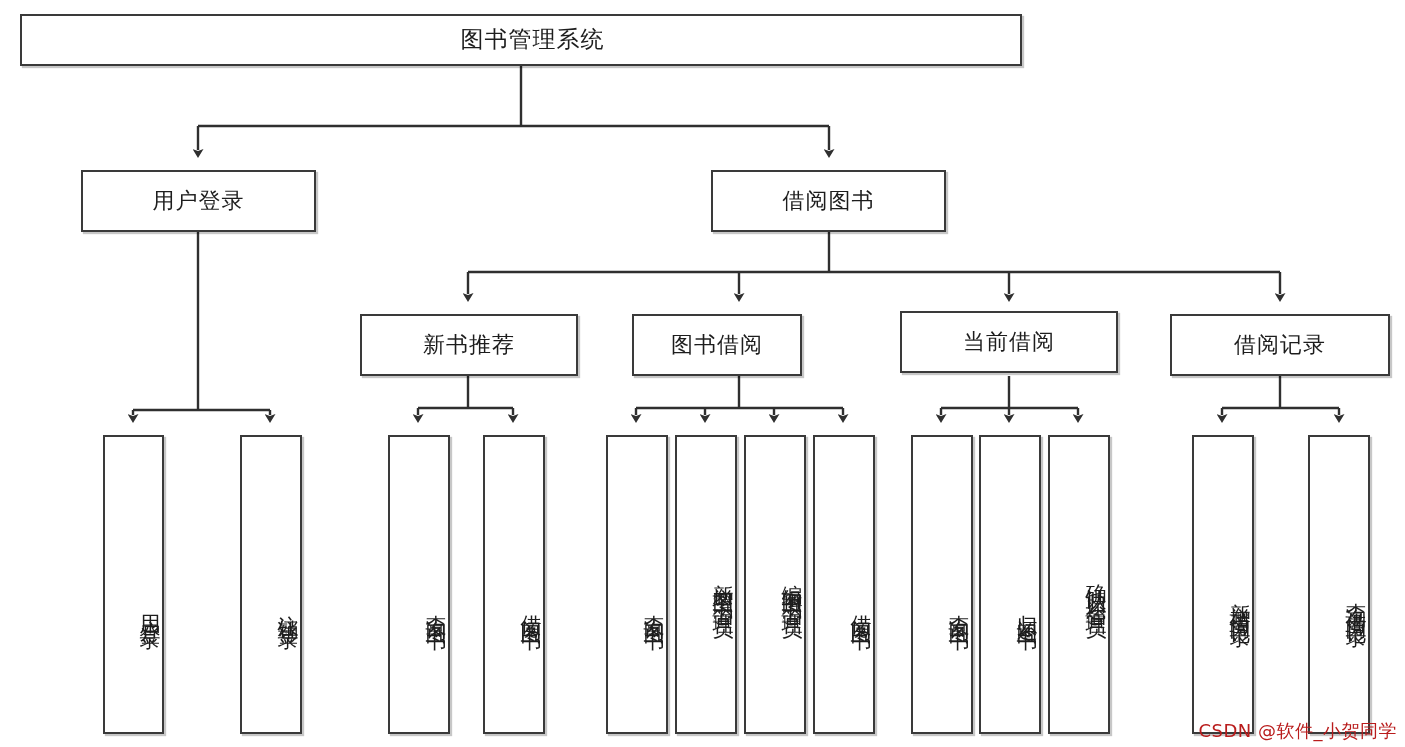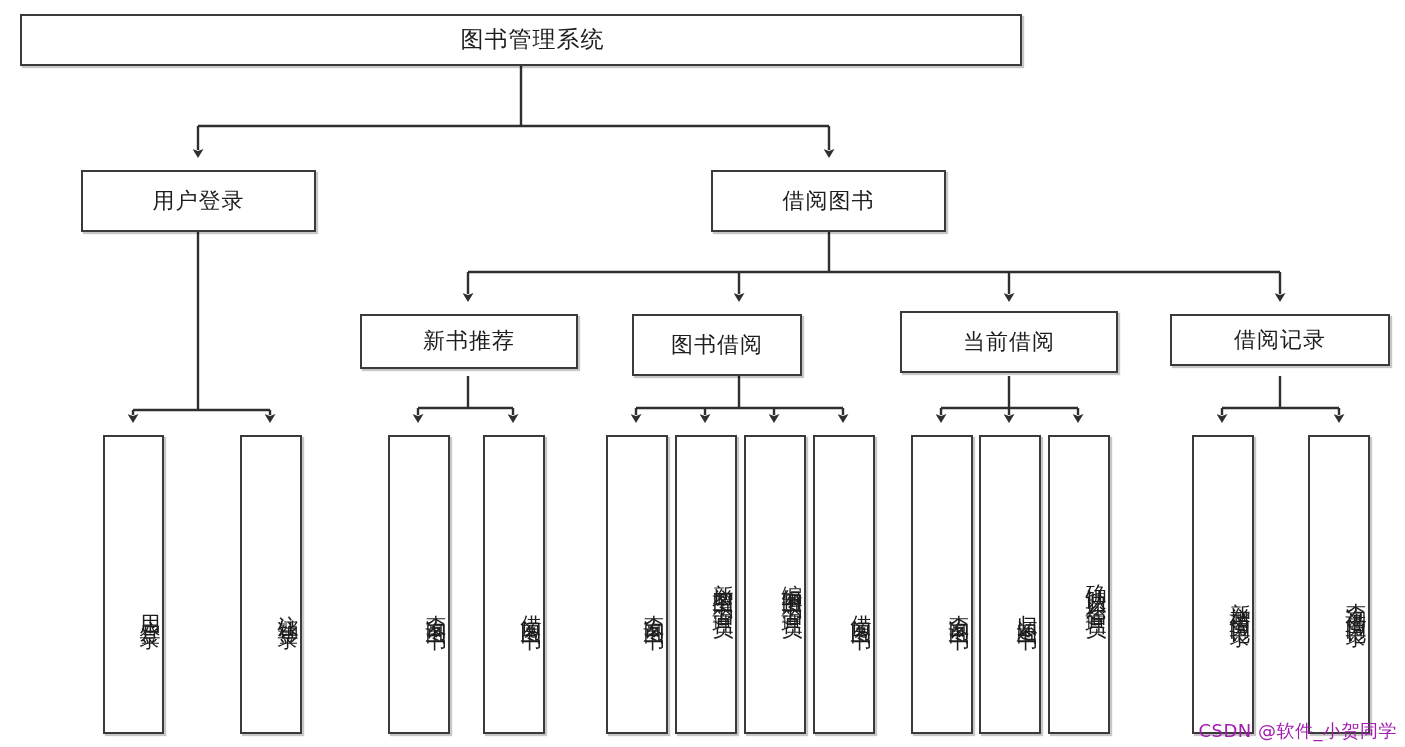--- a/index.html
+++ b/index.html
@@ -46,21 +46,21 @@
     padding-top:22px;
   }
   .node.v.pad-low{padding-top:46px;}
   .node.v.pad-mid{padding-top:32px;}
   .node.v.pad-tiny{padding-top:10px;}
   .node.root{font-size:23px;padding-left:23px;}
   .watermark{
     position:absolute;
     right:8px;bottom:4px;
     font-size:18px;
-    color:#a21caf;
+    color:#b91c1c;
     letter-spacing:0.5px;
     z-index:3;
     white-space:nowrap;
   }
 </style>
 </head>
 <body>
 
 <div id="canvas">
 
@@ -112,24 +112,24 @@
       <path d="M1222,408 L1222,415" marker-end="url(#arrow)"></path>
       <path d="M1339,408 L1339,415" marker-end="url(#arrow)"></path>
     </g>
   </svg>
 
   <div class="node h root" style="left:20px;top:14px;width:1002px;height:52px;">图书管理系统</div>
 
   <div class="node h" style="left:81px;top:170px;width:235px;height:62px;">用户登录</div>
   <div class="node h" style="left:711px;top:170px;width:235px;height:62px;">借阅图书</div>
 
-  <div class="node h" style="left:360px;top:314px;width:218px;height:55px;">新书推荐</div>
+  <div class="node h" style="left:360px;top:314px;width:218px;height:62px;">新书推荐</div>
   <div class="node h" style="left:632px;top:314px;width:170px;height:62px;">图书借阅</div>
   <div class="node h" style="left:900px;top:311px;width:218px;height:62px;">当前借阅</div>
-  <div class="node h" style="left:1170px;top:314px;width:220px;height:52px;">借阅记录</div>
+  <div class="node h" style="left:1170px;top:314px;width:220px;height:62px;">借阅记录</div>
 
   <div class="node v pad-low" style="left:103px;top:435px;width:61px;height:299px;">用户登录</div>
   <div class="node v pad-low" style="left:240px;top:435px;width:62px;height:299px;">注销登录</div>
 
   <div class="node v pad-low" style="left:388px;top:435px;width:62px;height:299px;">查询图书</div>
   <div class="node v pad-low" style="left:483px;top:435px;width:62px;height:299px;">借阅图书</div>
 
   <div class="node v pad-low" style="left:606px;top:435px;width:62px;height:299px;">查询图书</div>
   <div class="node v pad-tiny" style="left:675px;top:435px;width:62px;height:299px;">新增图书（管理员）</div>
   <div class="node v pad-tiny" style="left:744px;top:435px;width:62px;height:299px;">编辑图书（管理员）</div>

